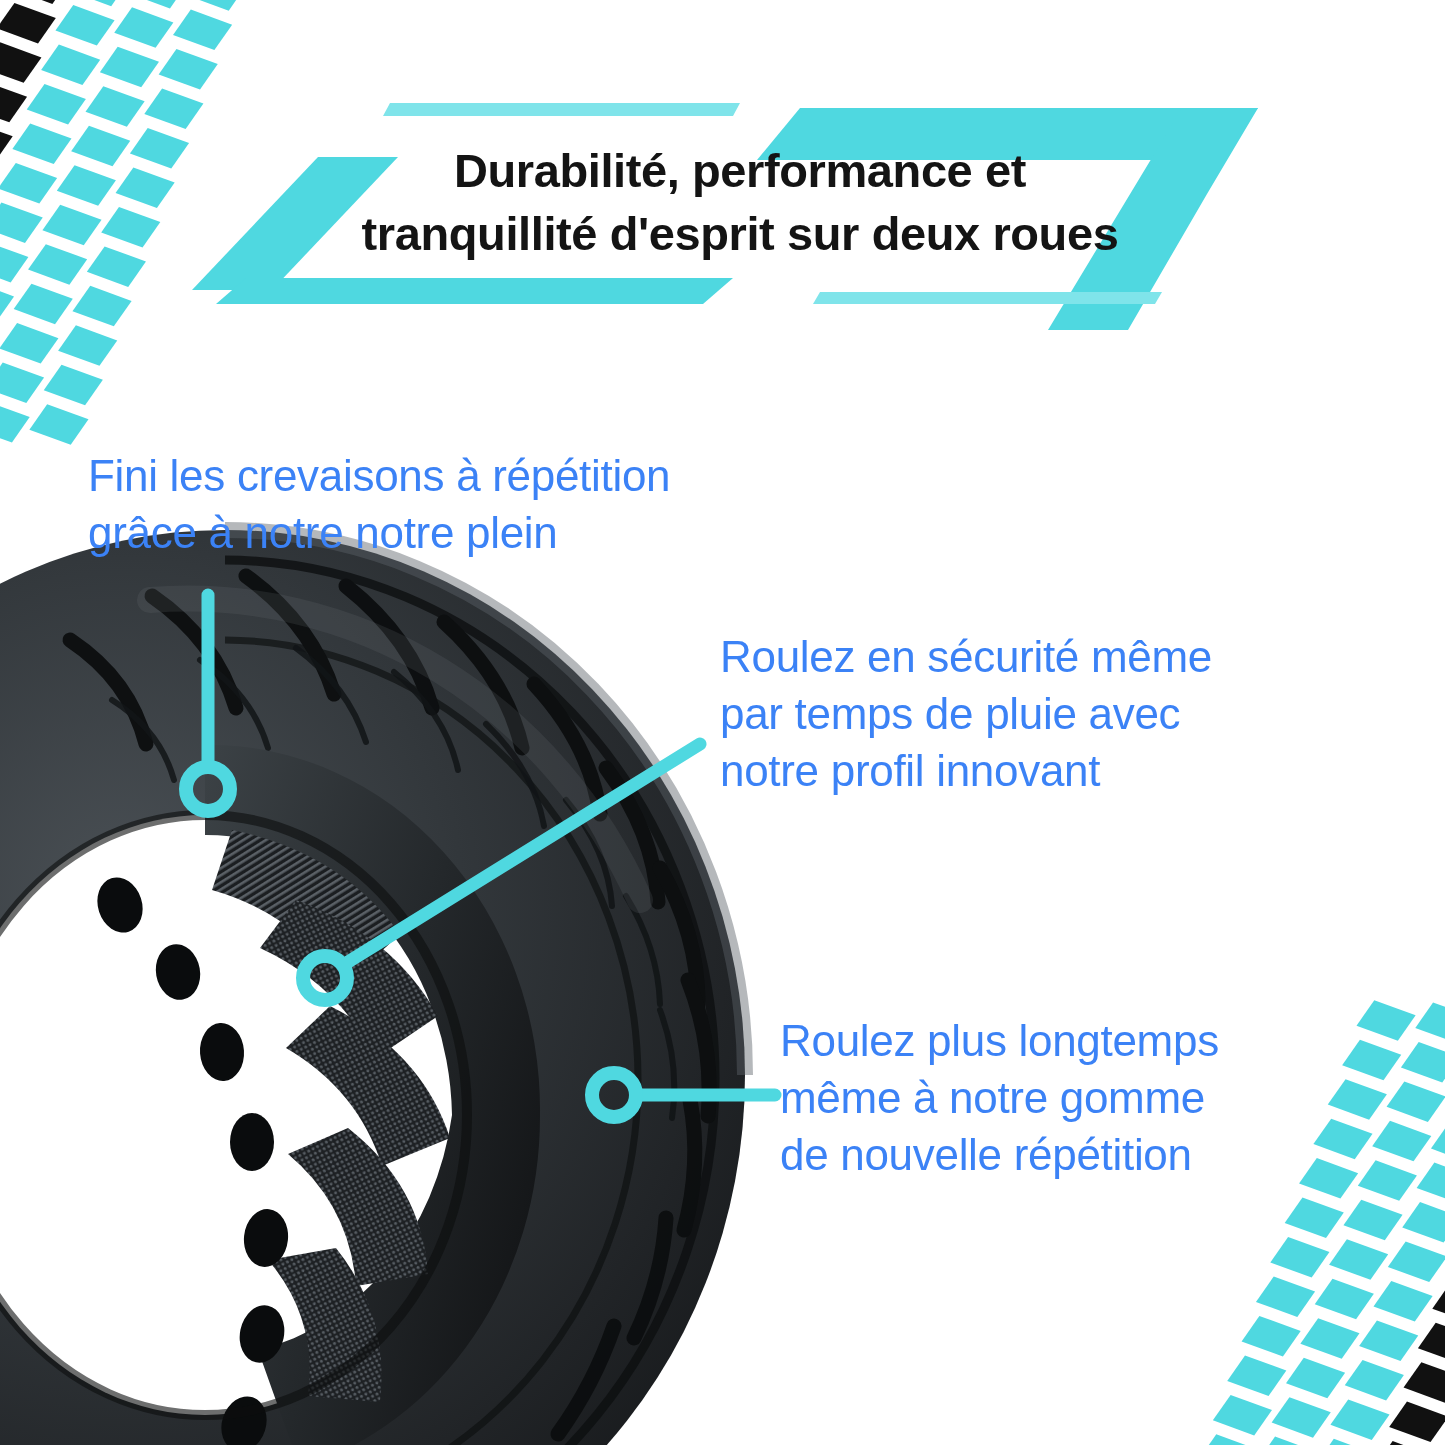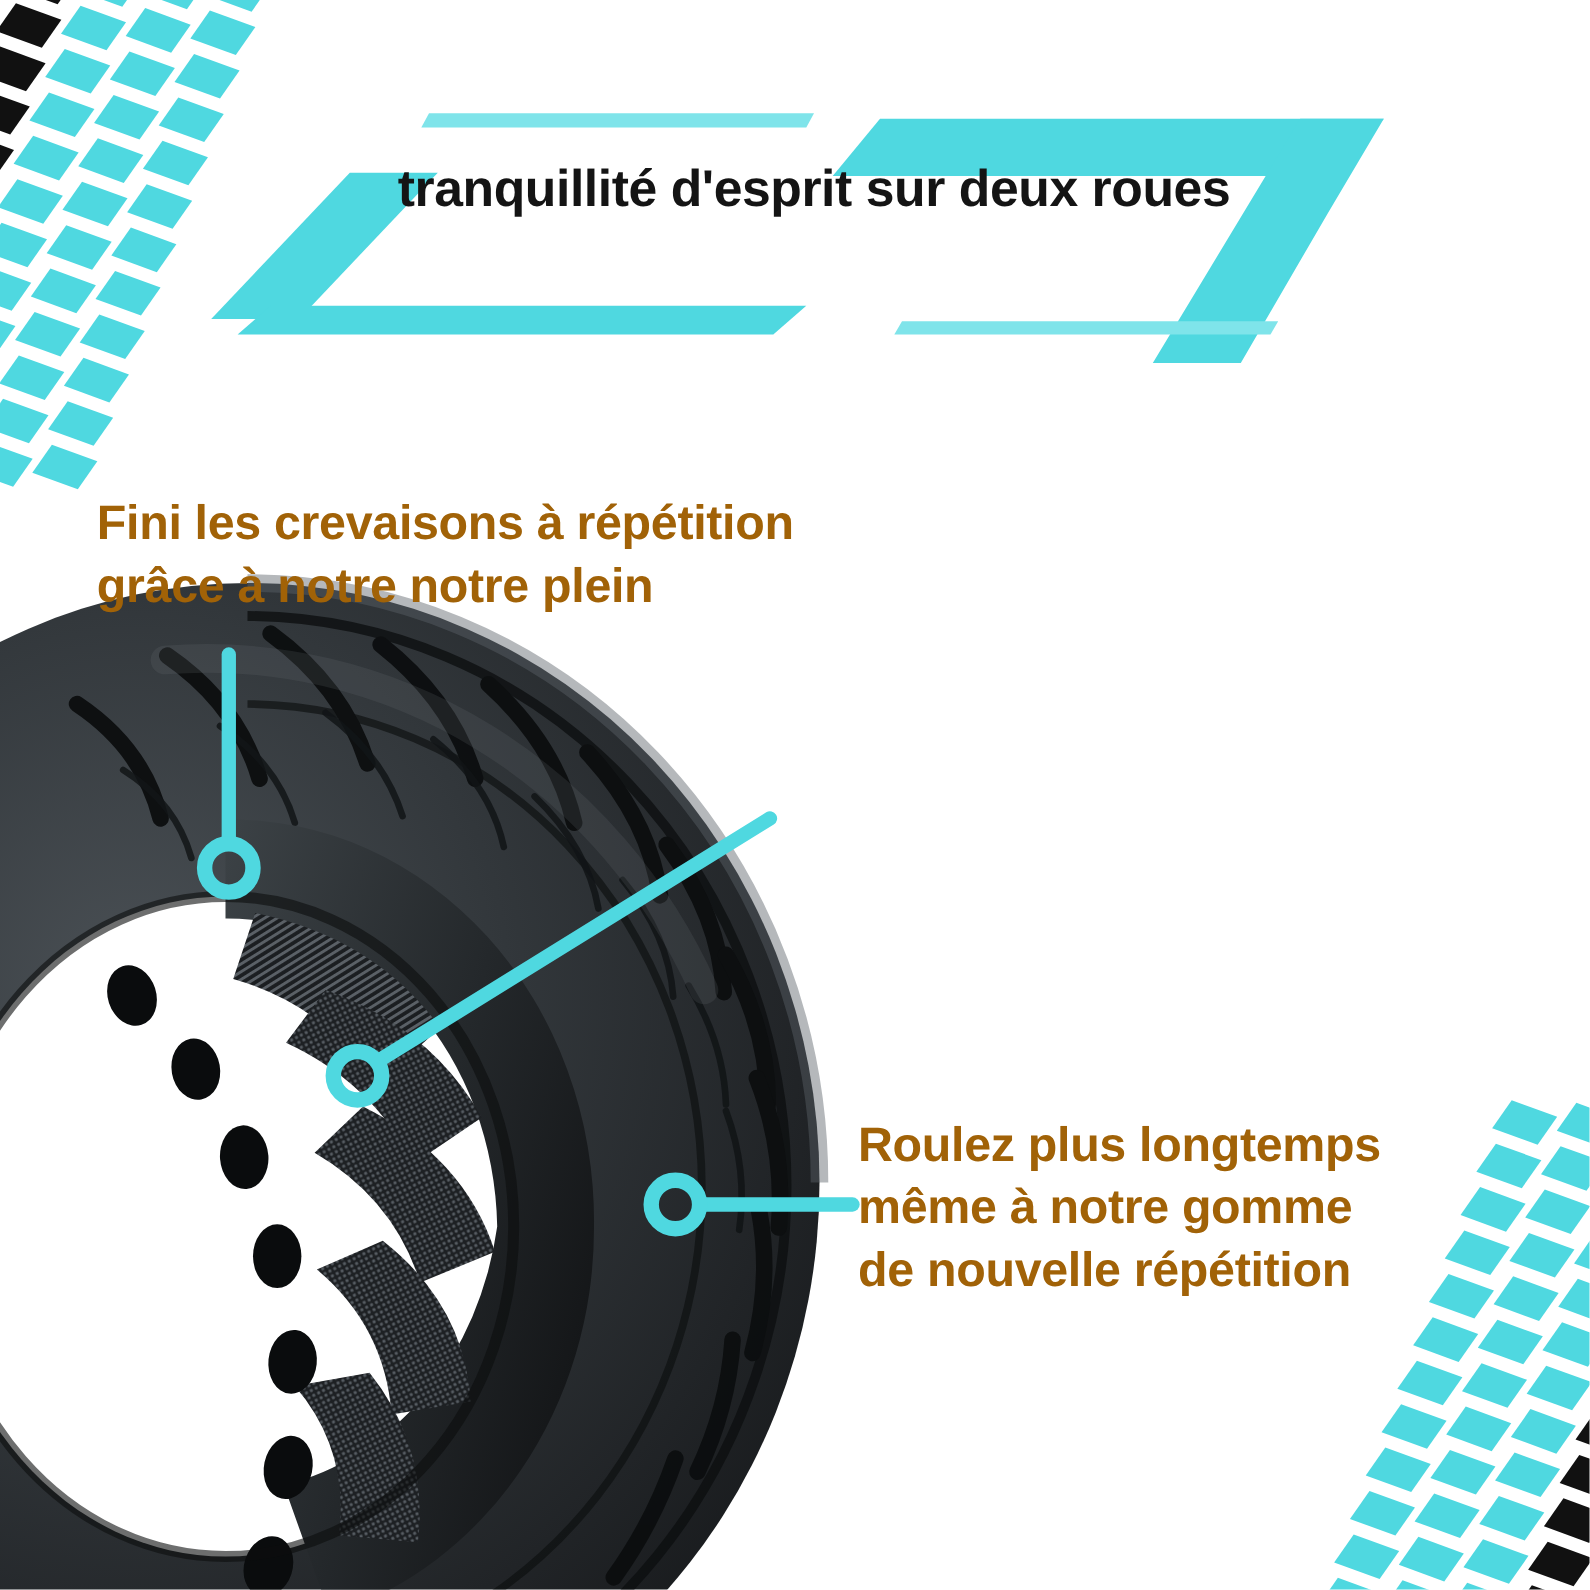--- a/index.html
+++ b/index.html
@@ -31,22 +31,22 @@
     font-size:47px;
     line-height:1.33;
     letter-spacing:-0.4px;
     font-stretch:condensed;
   }
   .banner-text .ln{display:block;white-space:nowrap;}
 
   
   .callout{
     position:absolute;
-    color:#a16207;
-    font-weight:700;
+    color:#3b82f6;
+    font-weight:400;
     font-size:44px;
     line-height:1.30;
     letter-spacing:-0.3px;
   }
   .callout .ln{display:block;white-space:nowrap;}
   #callout-1{left:88px;top:447px;}
   #callout-2{left:720px;top:628px;}
   #callout-3{left:780px;top:1012px;}
 </style>
 </head>
@@ -276,28 +276,34 @@
     <g fill="none" stroke="#4FD8E0" stroke-width="14">
       <circle cx="208" cy="789" r="22"></circle>
       <circle cx="325" cy="978" r="22"></circle>
       <circle cx="614" cy="1095" r="22"></circle>
     </g>
   </svg>
 
   <div class="layer layer-text">
 
     <div class="banner-text">
+      <span class="ln">Durabilité, performance et</span>
       <span class="ln">tranquillité d'esprit sur deux roues</span>
     </div>
 
     <div class="callout" id="callout-1">
       <span class="ln">Fini les crevaisons à répétition</span>
       <span class="ln">grâce à notre notre plein</span>
     </div>
 
+    <div class="callout" id="callout-2">
+      <span class="ln">Roulez en sécurité même</span>
+      <span class="ln">par temps de pluie avec</span>
+      <span class="ln">notre profil innovant</span>
+    </div>
 
     <div class="callout" id="callout-3">
       <span class="ln">Roulez plus longtemps</span>
       <span class="ln">même à notre gomme</span>
       <span class="ln">de nouvelle répétition</span>
     </div>
 
   </div>
 
 </div>

